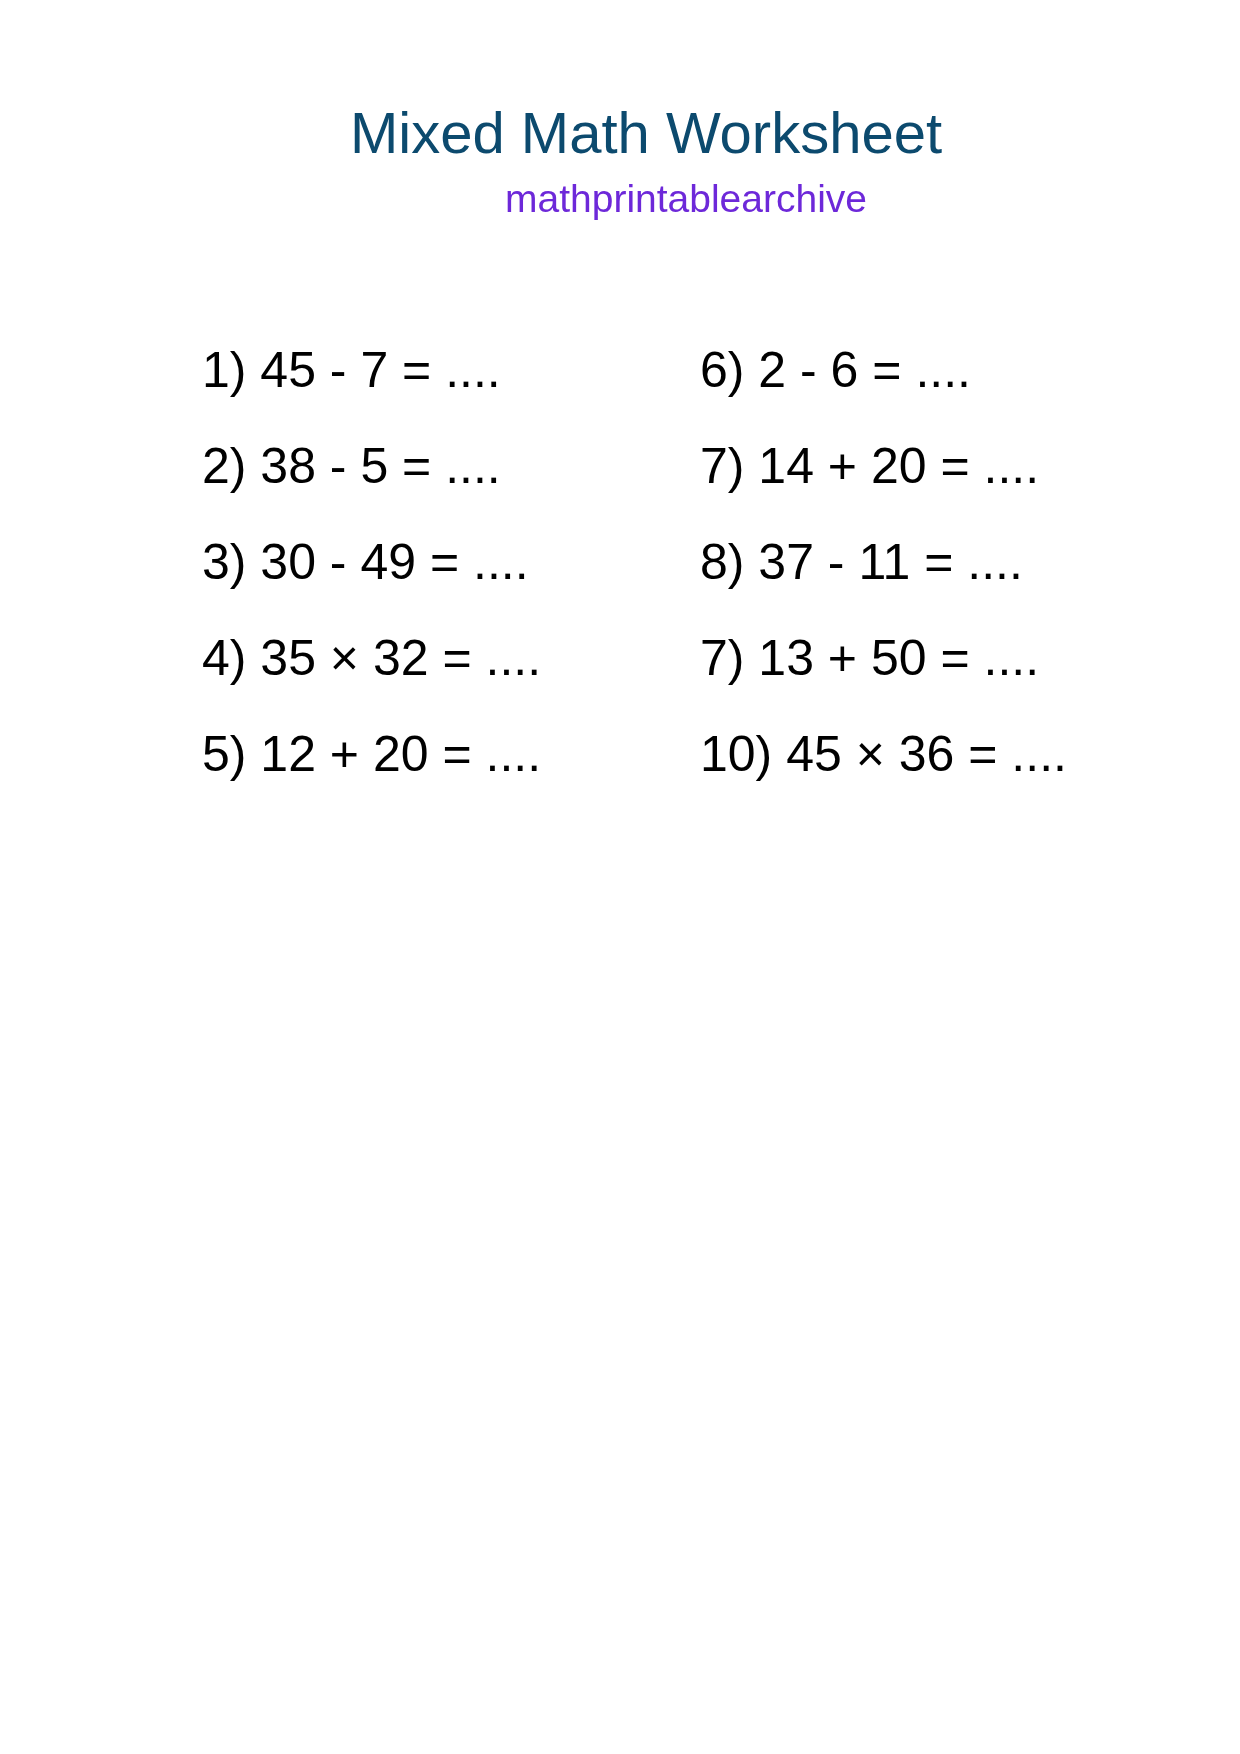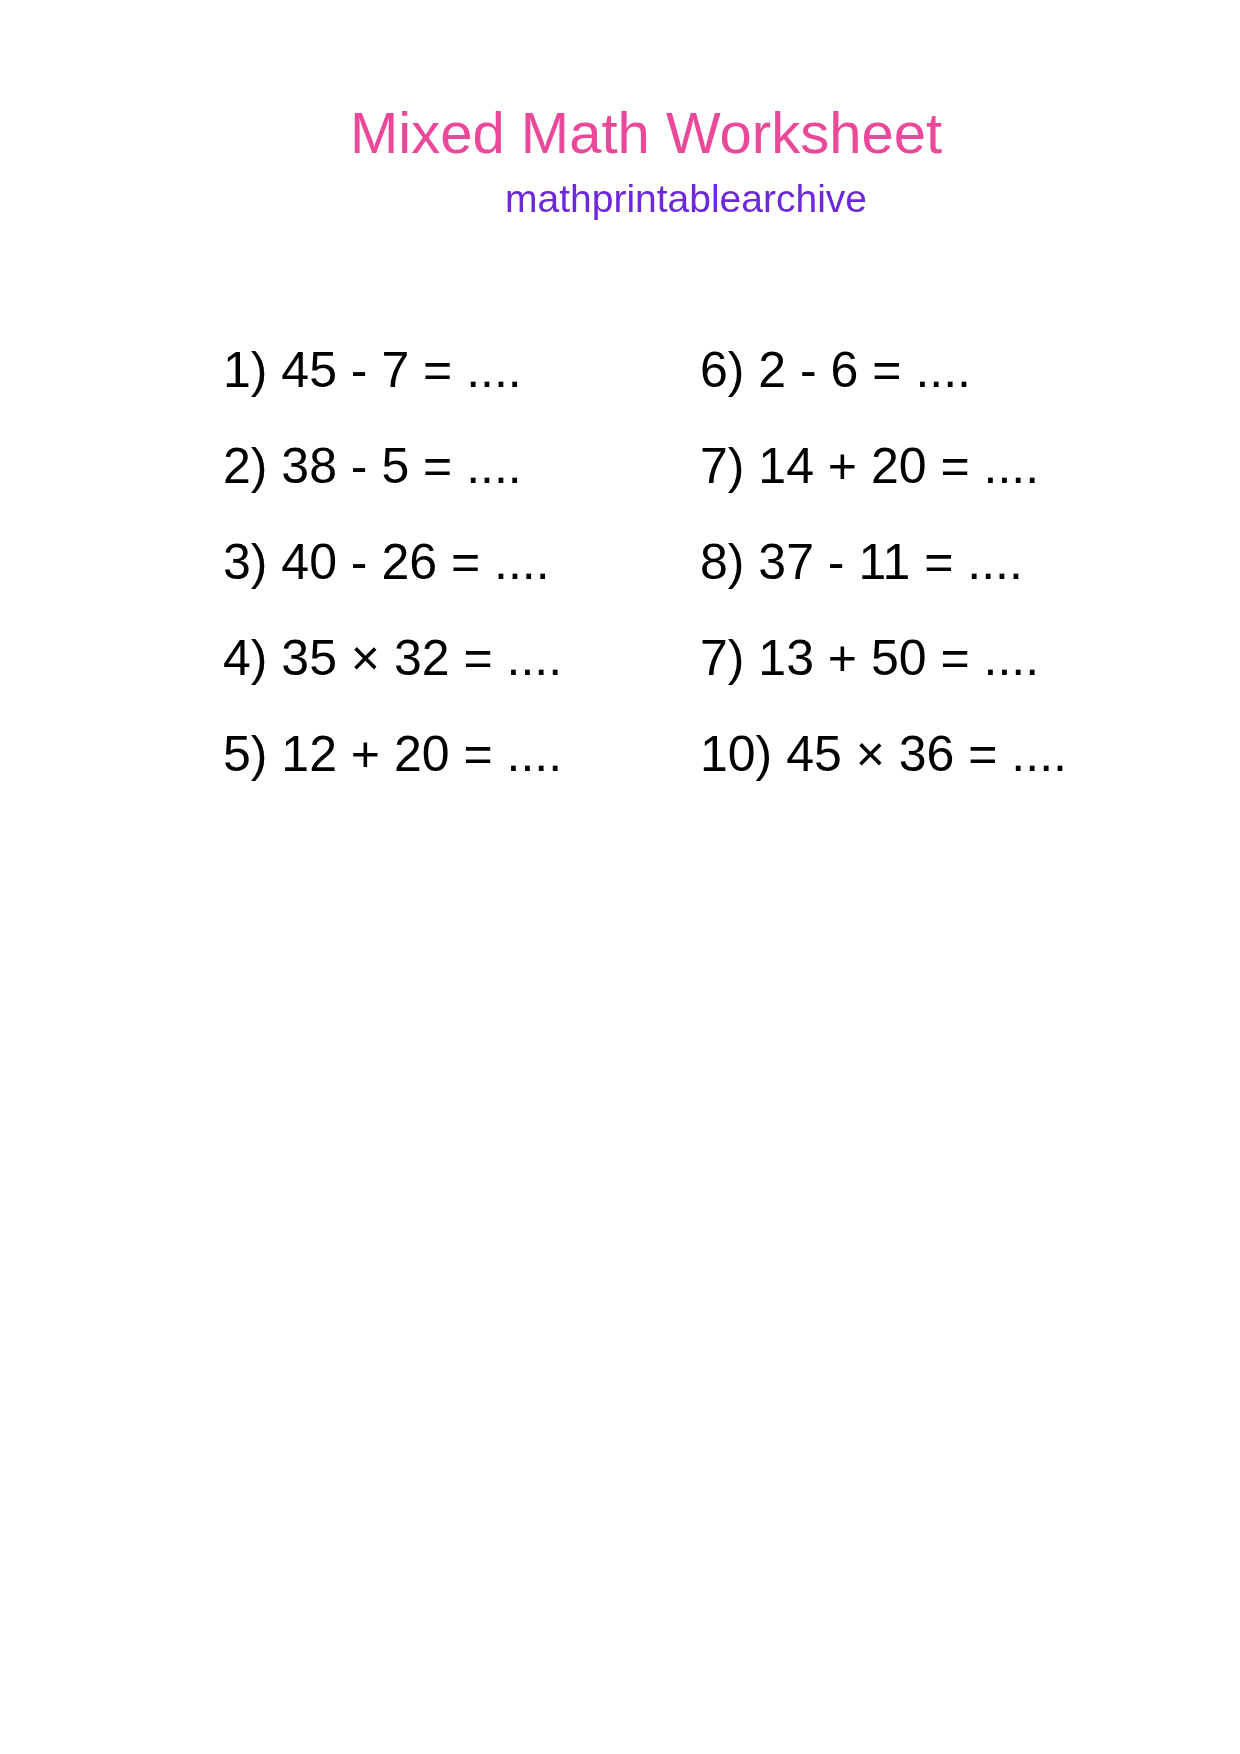--- a/index.html
+++ b/index.html
@@ -14,21 +14,21 @@
     background: #ffffff;
     font-family: "Liberation Sans", sans-serif;
     overflow: hidden;
   }
   .title {
     position: absolute;
     left: 350px;
     top: 104px;
     font-size: 58px;
     line-height: 58px;
-    color: #ec4899;
+    color: #0c4a6e;
     white-space: nowrap;
   }
   .subtitle {
     position: absolute;
     left: 505px;
     top: 179px;
     font-size: 39px;
     line-height: 39px;
     color: #6d28d9;
     white-space: nowrap;
@@ -36,39 +36,39 @@
   .problems-column {
     position: absolute;
     top: 345px;
     display: flex;
     flex-direction: column;
     row-gap: 46px;
     font-size: 50px;
     line-height: 50px;
     color: #000000;
   }
-  .problems-column.left  { left: 202px; margin-left: 21px; }
+  .problems-column.left  { left: 202px; }
   .problems-column.right { left: 700px; }
   .problem {
     white-space: nowrap;
   }
 </style>
 </head>
 <body>
 
 <div class="page">
 
   <div class="title">Mixed Math Worksheet</div>
 
   <div class="subtitle">mathprintablearchive</div>
 
   <div class="problems-column left">
     <div class="problem">1) 45 - 7 = ....</div>
     <div class="problem">2) 38 - 5 = ....</div>
-    <div class="problem">3) 40 - 26 = ....</div>
+    <div class="problem">3) 30 - 49 = ....</div>
     <div class="problem">4) 35 × 32 = ....</div>
     <div class="problem">5) 12 + 20 = ....</div>
   </div>
 
   <div class="problems-column right">
     <div class="problem">6) 2 - 6 = ....</div>
     <div class="problem">7) 14 + 20 = ....</div>
     <div class="problem">8) 37 - 11 = ....</div>
     <div class="problem">7) 13 + 50 = ....</div>
     <div class="problem">10) 45 × 36 = ....</div>

